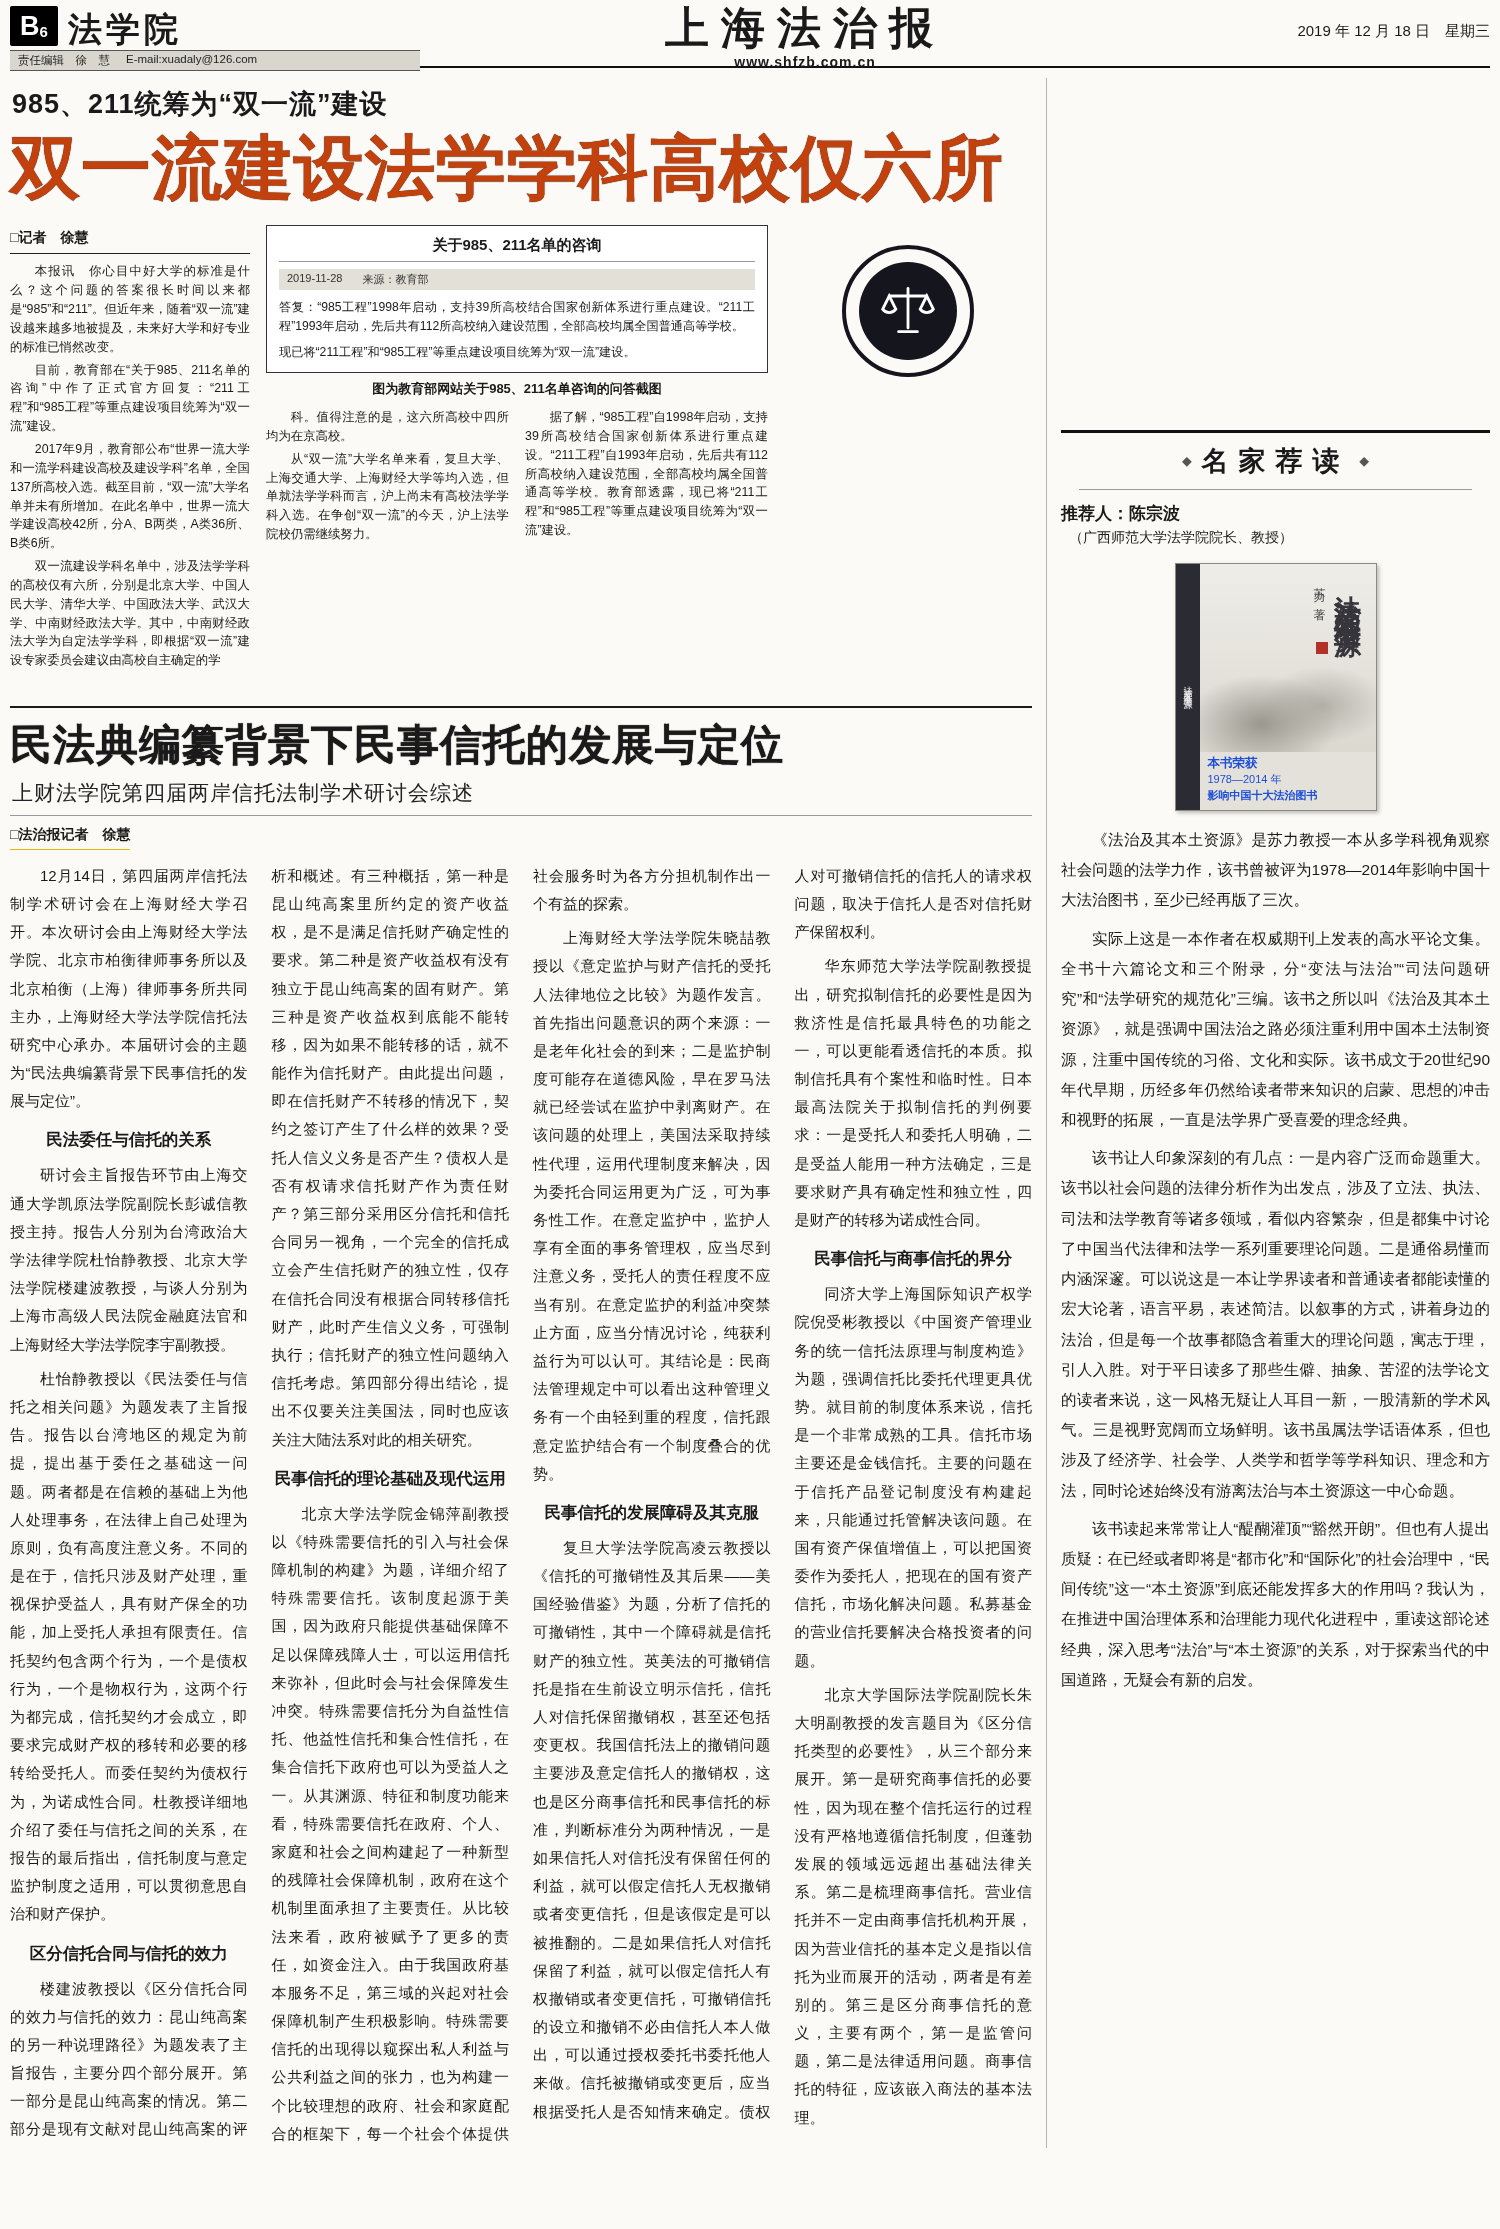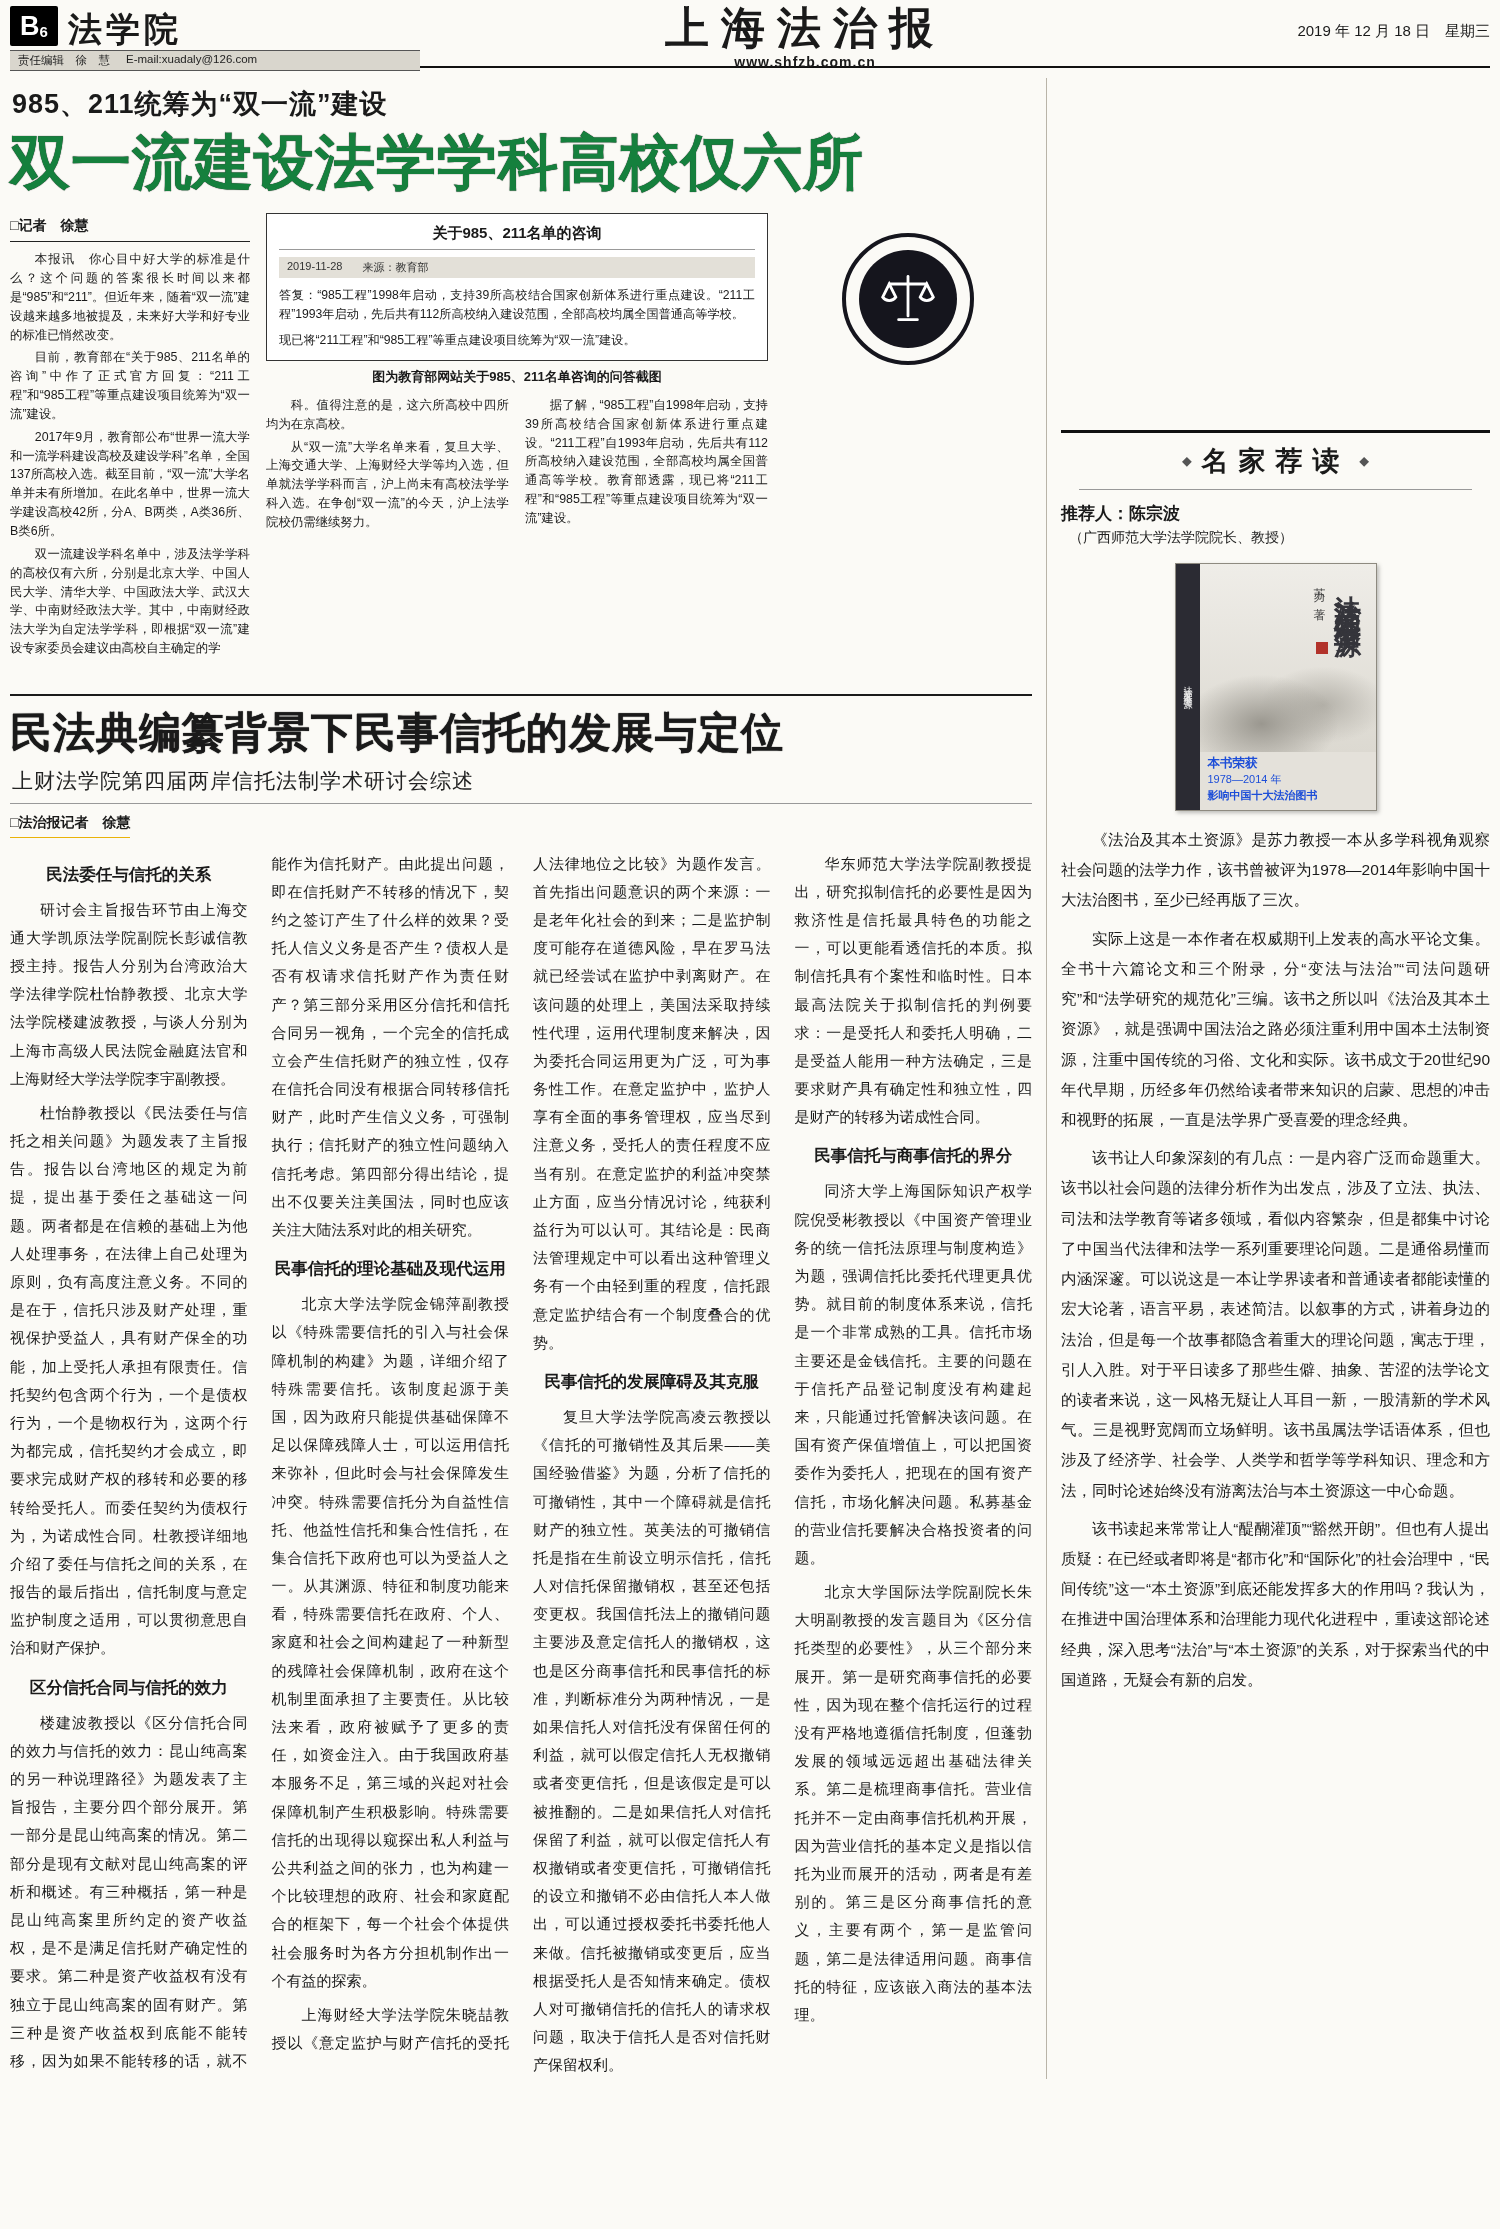--- a/index.html
+++ b/index.html
@@ -25,21 +25,21 @@
   .site-url { font-size:14px; font-weight:700; letter-spacing:1px; margin-top:2px; }
   .hdr-right { width:300px; text-align:right; padding-top:16px; font-size:15px; }
 
   
   .main-wrap { display:flex; gap:14px; margin-top:10px; align-items:stretch; }
   .zone-a { width:1022px; }
   .sidebar { flex:1; border-left:1px solid #b9b4a8; padding-left:14px; }
 
   
   .kicker { font-size:27px; font-weight:900; margin:8px 0 4px 2px; letter-spacing:1px; }
-  .headline1 { font-size:60px; font-weight:900; line-height:1.22; letter-spacing:1px; color:#15803d; text-shadow:0 0 1px #000; }
+  .headline1 { font-size:70px; font-weight:900; line-height:1.22; letter-spacing:1px; color:#c2410c; text-shadow:0 0 1px #000; }
   .art1-row { display:flex; gap:16px; margin-top:14px; height:475px; overflow:hidden; }
   .a1c1 { width:240px; }
   .byline { font-size:14px; font-weight:700; padding:4px 0 6px 0; border-bottom:1px solid #222; margin-bottom:8px; }
   .para { font-size:12.4px; line-height:1.52; text-align:justify; text-indent:2em; margin-bottom:4px; }
   .a1mid { width:502px; }
   .qabox { border:1px solid #333; background:#fff; padding:10px 12px 8px 12px; }
   .qa-title { text-align:center; font-size:15px; font-weight:700; padding-bottom:6px; border-bottom:1px solid #999; margin-bottom:7px; }
   .qa-meta { background:#e3e0d8; font-size:11px; padding:3px 8px; display:flex; gap:20px; color:#333; margin-bottom:8px; }
   .qa-q, .qa-a, .qa-a2 { font-size:12.2px; line-height:1.55; text-align:justify; margin-bottom:7px; }
   .qa-a2 { margin-bottom:2px; }
@@ -169,20 +169,21 @@
           </div>
         </div>
       </div>
 
       <div class="article2">
         <div class="headline2">民法典编纂背景下民事信托的发展与定位</div>
         <div class="art2-subhead">上财法学院第四届两岸信托法制学术研讨会综述</div>
         <div class="art2-hdr-rule"></div>
         <div class="byline2">□法治报记者　徐慧</div>
         <div class="art2-body">
+            <p class="para">12月14日，第四届两岸信托法制学术研讨会在上海财经大学召开。本次研讨会由上海财经大学法学院、北京市柏衡律师事务所以及北京柏衡（上海）律师事务所共同主办，上海财经大学法学院信托法研究中心承办。本届研讨会的主题为“民法典编纂背景下民事信托的发展与定位”。</p>
             <h3 class="col-subhead">民法委任与信托的关系</h3>
             <p class="para">研讨会主旨报告环节由上海交通大学凯原法学院副院长彭诚信教授主持。报告人分别为台湾政治大学法律学院杜怡静教授、北京大学法学院楼建波教授，与谈人分别为上海市高级人民法院金融庭法官和上海财经大学法学院李宇副教授。</p>
             <p class="para">杜怡静教授以《民法委任与信托之相关问题》为题发表了主旨报告。报告以台湾地区的规定为前提，提出基于委任之基础这一问题。两者都是在信赖的基础上为他人处理事务，在法律上自己处理为原则，负有高度注意义务。不同的是在于，信托只涉及财产处理，重视保护受益人，具有财产保全的功能，加上受托人承担有限责任。信托契约包含两个行为，一个是债权行为，一个是物权行为，这两个行为都完成，信托契约才会成立，即要求完成财产权的移转和必要的移转给受托人。而委任契约为债权行为，为诺成性合同。杜教授详细地介绍了委任与信托之间的关系，在报告的最后指出，信托制度与意定监护制度之适用，可以贯彻意思自治和财产保护。</p>
             <h3 class="col-subhead">区分信托合同与信托的效力</h3>
             <p class="para">楼建波教授以《区分信托合同的效力与信托的效力：昆山纯高案的另一种说理路径》为题发表了主旨报告，主要分四个部分展开。第一部分是昆山纯高案的情况。第二部分是现有文献对昆山纯高案的评析和概述。有三种概括，第一种是昆山纯高案里所约定的资产收益权，是不是满足信托财产确定性的要求。第二种是资产收益权有没有独立于昆山纯高案的固有财产。第三种是资产收益权到底能不能转移，因为如果不能转移的话，就不能作为信托财产。由此提出问题，即在信托财产不转移的情况下，契约之签订产生了什么样的效果？受托人信义义务是否产生？债权人是否有权请求信托财产作为责任财产？第三部分采用区分信托和信托合同另一视角，一个完全的信托成立会产生信托财产的独立性，仅存在信托合同没有根据合同转移信托财产，此时产生信义义务，可强制执行；信托财产的独立性问题纳入信托考虑。第四部分得出结论，提出不仅要关注美国法，同时也应该关注大陆法系对此的相关研究。</p>
             <h3 class="col-subhead">民事信托的理论基础及现代运用</h3>
             <p class="para">北京大学法学院金锦萍副教授以《特殊需要信托的引入与社会保障机制的构建》为题，详细介绍了特殊需要信托。该制度起源于美国，因为政府只能提供基础保障不足以保障残障人士，可以运用信托来弥补，但此时会与社会保障发生冲突。特殊需要信托分为自益性信托、他益性信托和集合性信托，在集合信托下政府也可以为受益人之一。从其渊源、特征和制度功能来看，特殊需要信托在政府、个人、家庭和社会之间构建起了一种新型的残障社会保障机制，政府在这个机制里面承担了主要责任。从比较法来看，政府被赋予了更多的责任，如资金注入。由于我国政府基本服务不足，第三域的兴起对社会保障机制产生积极影响。特殊需要信托的出现得以窥探出私人利益与公共利益之间的张力，也为构建一个比较理想的政府、社会和家庭配合的框架下，每一个社会个体提供社会服务时为各方分担机制作出一个有益的探索。</p>
             <p class="para">上海财经大学法学院朱晓喆教授以《意定监护与财产信托的受托人法律地位之比较》为题作发言。首先指出问题意识的两个来源：一是老年化社会的到来；二是监护制度可能存在道德风险，早在罗马法就已经尝试在监护中剥离财产。在该问题的处理上，美国法采取持续性代理，运用代理制度来解决，因为委托合同运用更为广泛，可为事务性工作。在意定监护中，监护人享有全面的事务管理权，应当尽到注意义务，受托人的责任程度不应当有别。在意定监护的利益冲突禁止方面，应当分情况讨论，纯获利益行为可以认可。其结论是：民商法管理规定中可以看出这种管理义务有一个由轻到重的程度，信托跟意定监护结合有一个制度叠合的优势。</p>
             <h3 class="col-subhead">民事信托的发展障碍及其克服</h3>
             <p class="para">复旦大学法学院高凌云教授以《信托的可撤销性及其后果——美国经验借鉴》为题，分析了信托的可撤销性，其中一个障碍就是信托财产的独立性。英美法的可撤销信托是指在生前设立明示信托，信托人对信托保留撤销权，甚至还包括变更权。我国信托法上的撤销问题主要涉及意定信托人的撤销权，这也是区分商事信托和民事信托的标准，判断标准分为两种情况，一是如果信托人对信托没有保留任何的利益，就可以假定信托人无权撤销或者变更信托，但是该假定是可以被推翻的。二是如果信托人对信托保留了利益，就可以假定信托人有权撤销或者变更信托，可撤销信托的设立和撤销不必由信托人本人做出，可以通过授权委托书委托他人来做。信托被撤销或变更后，应当根据受托人是否知情来确定。债权人对可撤销信托的信托人的请求权问题，取决于信托人是否对信托财产保留权利。</p>

